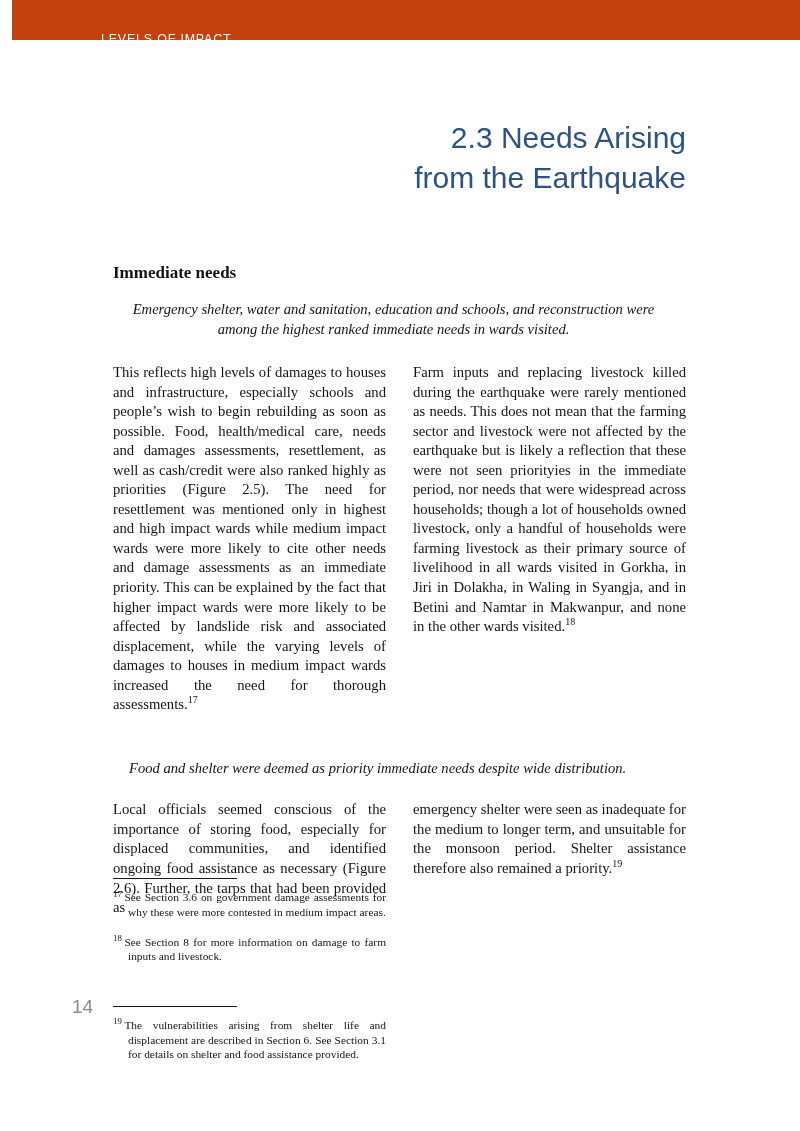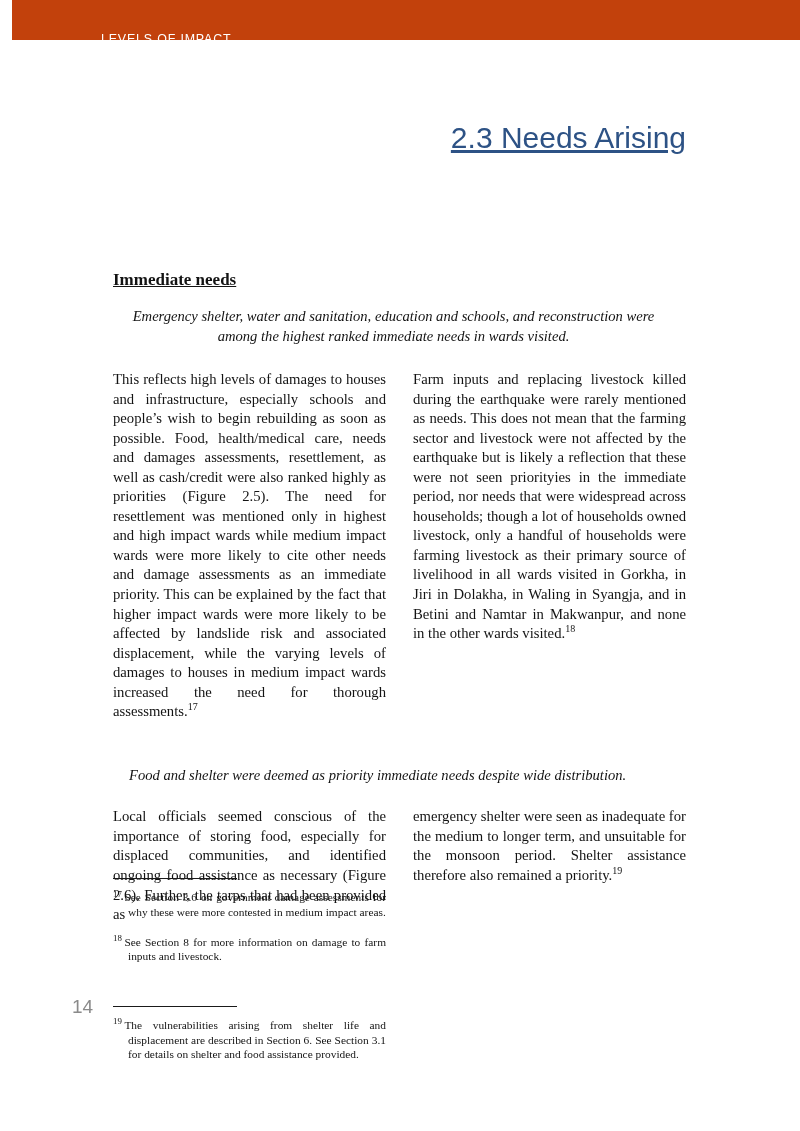--- a/index.html
+++ b/index.html
@@ -43,39 +43,37 @@
     position: absolute;
     left: 113px;
     top: 118px;
     width: 573px;
     text-align: right;
     font-family: "Liberation Sans", "DejaVu Sans", sans-serif;
     font-size: 30px;
     line-height: 40px;
     color: #2d5285;
     font-weight: 400;
-    text-decoration: underline;
   }
   .section-title .tline { display: block; }
 
   
   .content {
     position: absolute;
     left: 113px;
     top: 258px;
     width: 573px;
   }
 
   .subhead {
     font-family: "Liberation Serif", "DejaVu Serif", serif;
     font-weight: bold;
     font-size: 17px;
     line-height: 21px;
-    margin: 11px 0 17px 0;
-    text-decoration: underline;
+    margin: 4px 0 17px 0;
   }
 
   .lede {
     font-style: italic;
     font-size: 14.6px;
     line-height: 19.5px;
     margin: 0 12px 24px 0;
     text-align: center;
   }
 
@@ -154,20 +152,21 @@
 </style>
 </head>
 <body>
 
 <div class="page-header">
   <div class="page-header-label">LEVELS OF IMPACT</div>
 </div>
 
 <div class="section-title">
   <span class="tline">2.3 Needs Arising</span>
+  <span class="tline">from the Earthquake</span>
 </div>
 
 <div class="content">
 
   <h2 class="subhead">Immediate needs</h2>
 
   <p class="lede">Emergency shelter, water and sanitation, education and schools, and reconstruction were among the highest ranked immediate needs in wards visited.</p>
 
   <div class="cols">
     <div class="col">

